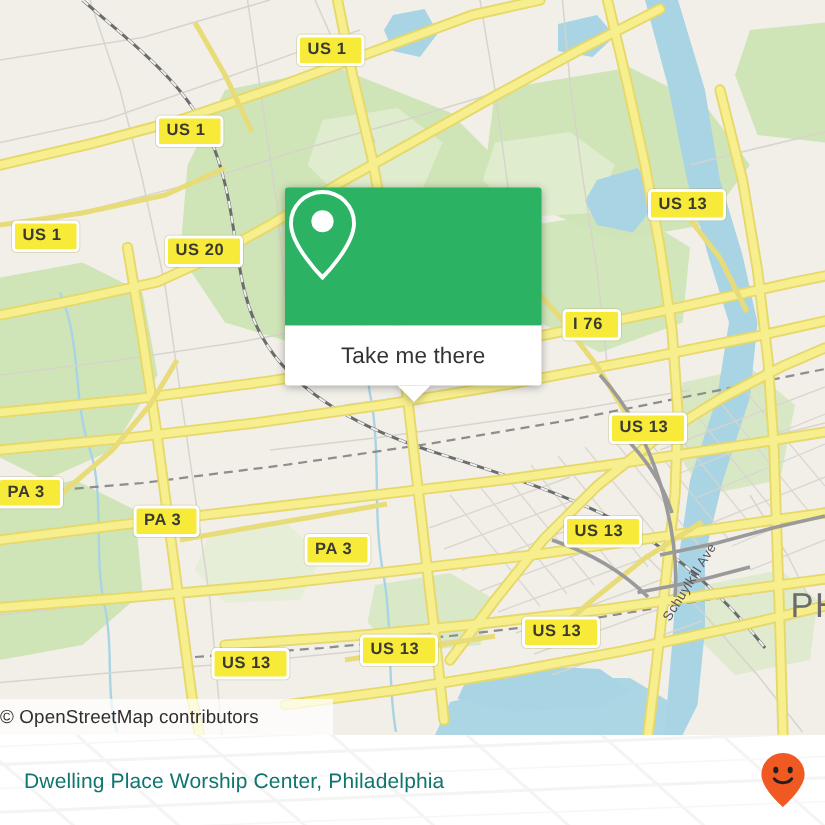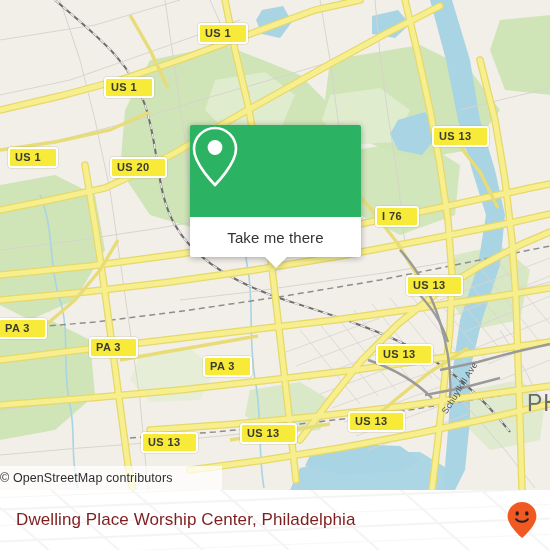--- a/index.html
+++ b/index.html
@@ -19,21 +19,21 @@
   .shield{
     position:absolute;
     background:#f7ea38;
     border:2px solid #ffffff;
     border-radius:3px;
     color:#3a3a32;
     font-size:11px;
     font-weight:bold;
     letter-spacing:.4px;
     line-height:14px;
-    padding:1px 15px 2px 5px;
+    padding:1px 10px 2px 5px;
     white-space:nowrap;
     box-sizing:border-box;
     text-align:center;
     box-shadow:0 0 0 .5px rgba(160,150,70,.35);
   }
 
   
   .roadlabel{
     position:absolute;
     font-size:9px;
@@ -94,21 +94,21 @@
   
   .bottombar{
     position:absolute;left:0;top:490px;width:550px;height:60px;
     background:#ffffff;
     overflow:hidden;
   }
   .bottombar-bg{position:absolute;left:0;top:0;opacity:.30;}
   .bottombar-title{
     position:absolute;left:16px;top:0;height:60px;
     display:flex;align-items:center;
-    font-size:17px;color:#7f1d1d;letter-spacing:.1px;
+    font-size:14px;color:#0f766e;letter-spacing:.1px;
   }
   .brand{
     position:absolute;right:12px;top:0;height:60px;
     display:flex;align-items:center;gap:3px;
   }
   .brand-word{
     font-size:30px;font-weight:bold;color:#231f20;letter-spacing:-.6px;
     line-height:30px;
   }
 </style>

